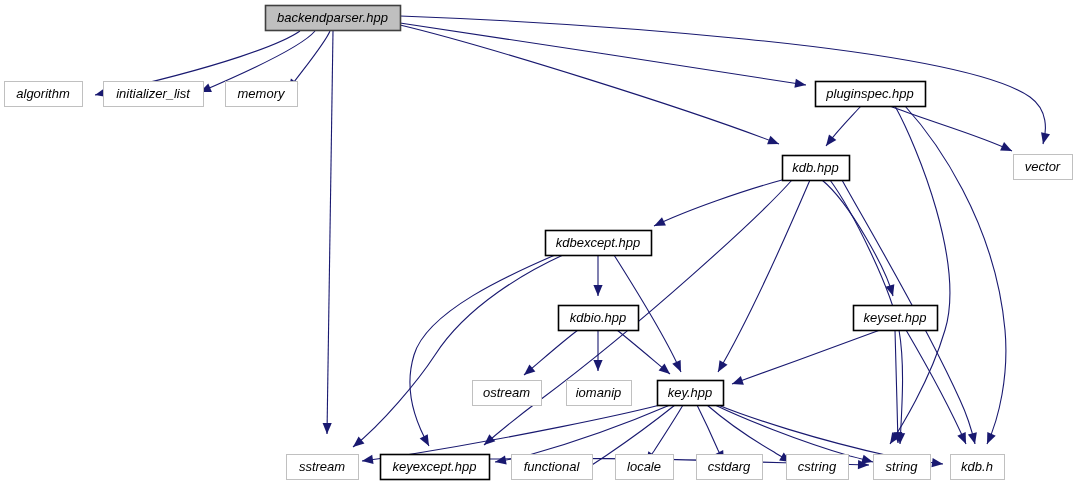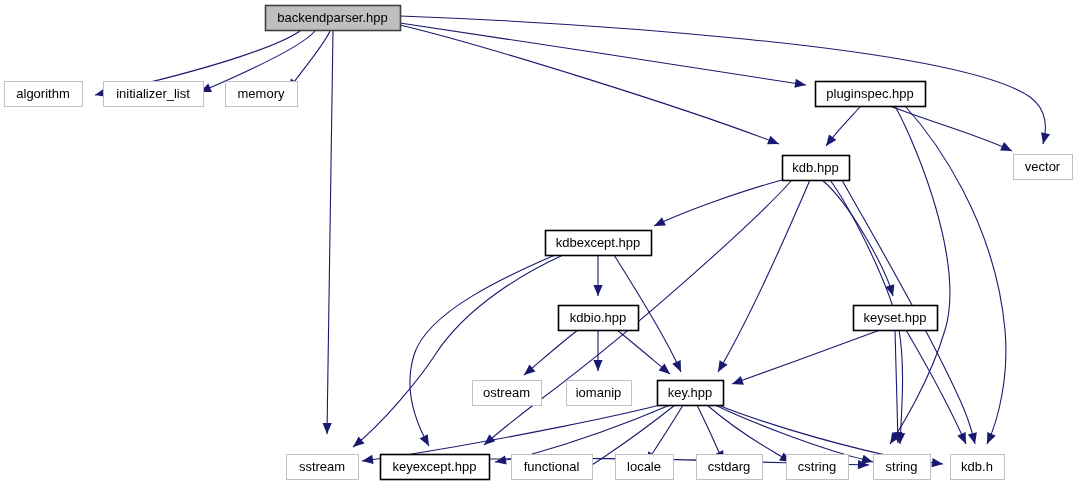--- a/index.html
+++ b/index.html
@@ -31,21 +31,21 @@
     -webkit-user-select: none;
     user-select: none;
   }
   .node-box { cursor: pointer; }
   .edge-path { fill: none; }
   .edge-head { stroke: none; }
 </style>
 </head>
 <body>
 
-<div id="graph-root" style="background: rgb(255, 255, 255);">
+<div id="graph-root" style="background: rgb(255, 255, 255); font-style: italic;">
   <svg id="graph-canvas" viewBox="0 0 1077 485">
     <g id="edges-layer">
         <g>
           <path class="edge-path" d="M300,31 C283,43 226,66 95,95" stroke="#191970" stroke-width="1.1"></path>
           <polygon class="edge-head" points="0,0 -11,-4.6 -11,4.6" fill="#191970" transform="translate(95,95) rotate(167.45103357607357)"></polygon>
         </g>
         <g>
           <path class="edge-path" d="M315,31 C305,43 268,63 200,92" stroke="#191970" stroke-width="1.1"></path>
           <polygon class="edge-head" points="0,0 -11,-4.6 -11,4.6" fill="#191970" transform="translate(200,92) rotate(156.8147450361792)"></polygon>
         </g>

